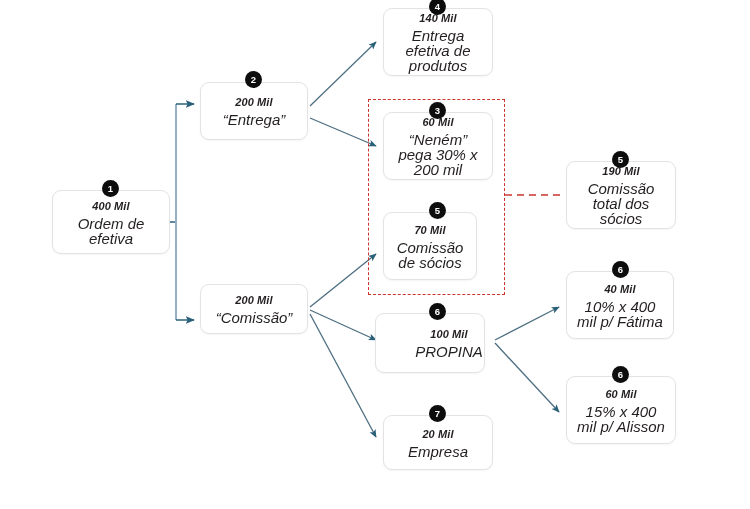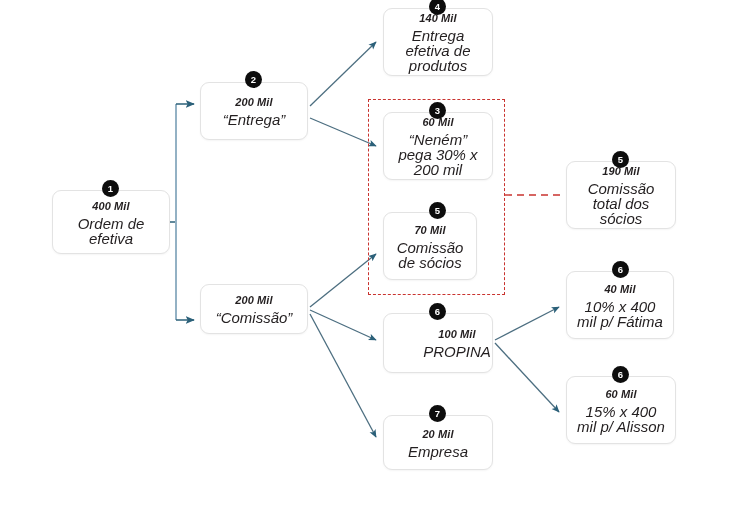--- a/index.html
+++ b/index.html
@@ -170,21 +170,21 @@
     <span class="desc">Comissão de sócios</span>
   </div>
   <div class="badge" style="left:429px; top:202px;">5</div>
 
   <div class="node" style="left:566px; top:161px; width:110px; height:68px;">
     <span class="amount">190 Mil</span>
     <span class="desc">Comissão total dos sócios</span>
   </div>
   <div class="badge" style="left:612px; top:151px;">5</div>
 
-  <div class="node" style="left:383px; top:313px; width:110px; height:60px;padding-left:46px;">
+  <div class="node" style="left:375px; top:313px; width:110px; height:60px;padding-left:46px;">
     <span class="amount">100 Mil</span>
     <span class="desc">PROPINA</span>
   </div>
   <div class="badge" style="left:429px; top:303px;">6</div>
 
   <div class="node" style="left:566px; top:271px; width:108px; height:68px;">
     <span class="amount">40 Mil</span>
     <span class="desc">10% x 400 mil p/ Fátima</span>
   </div>
   <div class="badge" style="left:612px; top:261px;">6</div>

